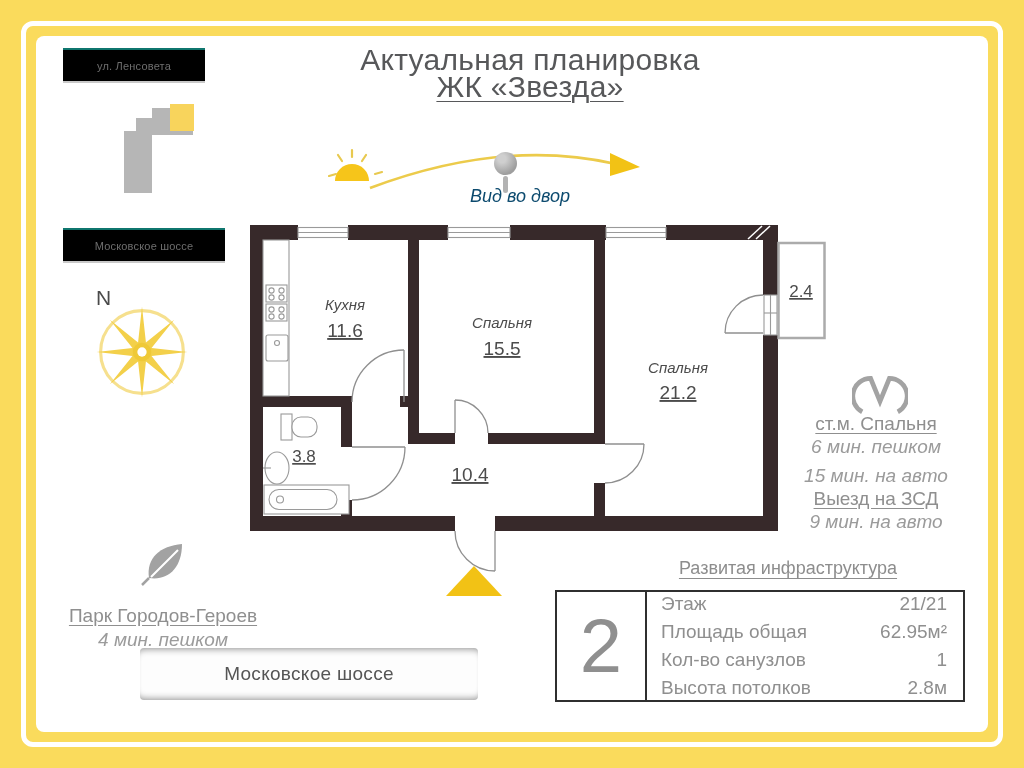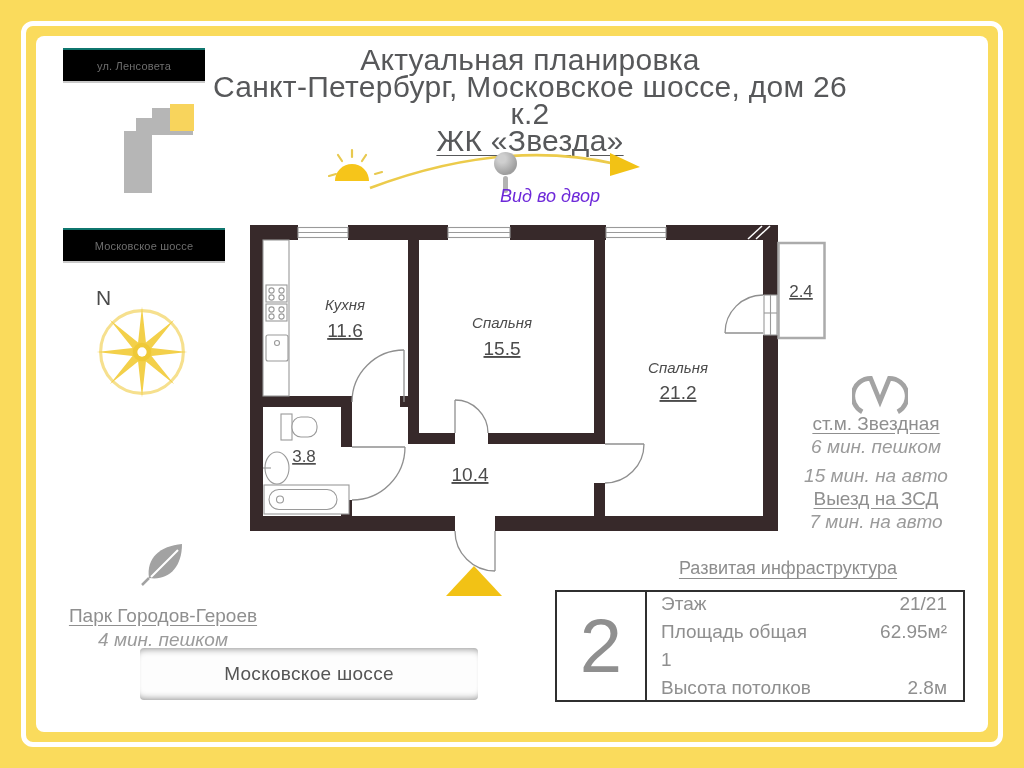--- a/index.html
+++ b/index.html
@@ -11,21 +11,21 @@
 
   .title-block{left:200px;top:46px;width:660px;text-align:center;color:#57585a;}
   .title-line{font-size:30px;line-height:27px;letter-spacing:.3px;}
   .title-underline{text-decoration:underline;text-underline-offset:4px;text-decoration-thickness:1px;}
 
   .road-label{background:#000000;border-top:2px solid #0f766e;border-bottom:2px solid #c9c9c9;
     color:#6e6e6e;font-size:11px;display:flex;align-items:center;justify-content:center;letter-spacing:.2px;}
 
   .compass-n{left:96px;top:286px;color:#4a4a4a;font-size:21px;}
 
-  .view-label{left:440px;top:186px;width:160px;text-align:right;color:#6d28d9;font-size:18px;font-style:italic;}
+  .view-label{left:440px;top:186px;width:160px;text-align:center;color:#0c4a6e;font-size:18px;font-style:italic;}
   .pin-head{left:494px;top:152px;width:23px;height:23px;border-radius:50%;
     background:radial-gradient(circle at 35% 30%, #cfcfcf 0 18%, #9e9e9e 70%);}
   .pin-stem{left:503px;top:176px;width:5px;height:17px;background:#b3b3b3;border-radius:3px;}
 
   .transport{left:768px;top:412px;width:216px;text-align:center;color:#8f8f8f;font-size:19px;line-height:23px;}
   .t-place{text-decoration:underline;text-underline-offset:3px;}
   .t-time{font-style:italic;color:#9b9b9b;}
   .t-gap{height:6px;}
   .infra{left:610px;top:558px;width:356px;text-align:center;color:#8d8d8d;font-size:18px;
     text-decoration:underline;text-underline-offset:4px;}
@@ -44,21 +44,20 @@
 </style>
 </head>
 <body>
 
 <div class="canvas">
   <div class="content"></div>
   <div class="frame-line"></div>
 
   <div class="abs title-block">
     <div class="title-line">Актуальная планировка</div>
-    <div class="title-line">Санкт-Петербург, Московское шоссе, дом 26 к.2</div>
     <div class="title-line title-underline">ЖК «Звезда»</div>
   </div>
 
   <div class="abs road-label" style="left:63px;top:48px;width:142px;height:31px;">ул. Ленсовета</div>
 
   <svg class="abs" style="left:112px;top:96px;" width="90" height="100" viewBox="0 0 90 100">
     <path d="M 12,97 L 12,35 L 24,35 L 24,22 L 40,22 L 40,12 L 81,12 L 81,39 L 40,39 L 40,97 Z" fill="#b6b6b6"></path>
     <rect x="58" y="8" width="24" height="27" fill="#F8D45C"></rect>
   </svg>
 
@@ -184,26 +183,26 @@
       <text x="56" y="247" font-size="17" style="text-decoration:underline">3.8</text>
       <text x="222" y="266" font-size="19" style="text-decoration:underline">10.4</text>
       <text x="553" y="82" font-size="17" style="text-decoration:underline">2.4</text>
     </g>
   </svg>
 
   <svg class="abs" style="left:852px;top:370px;" width="56" height="46" viewBox="0 0 50 44">
     <path d="M 8,40 A 17,17 0 0 1 16,8 L 25,30 L 34,8 A 17,17 0 0 1 42,40" fill="none" stroke="#a3a3a3" stroke-width="4.5"></path>
   </svg>
   <div class="abs transport">
-    <div class="t-place">ст.м. Звездная</div>
+    <div class="t-place">ст.м. Спальня</div>
     <div class="t-time">6 мин. пешком</div>
     <div class="t-gap"></div>
     <div class="t-time">15 мин. на авто</div>
     <div class="t-place">Выезд на ЗСД</div>
-    <div class="t-time">7 мин. на авто</div>
+    <div class="t-time">9 мин. на авто</div>
   </div>
   <div class="abs infra">Развитая инфраструктура</div>
 
   <svg class="abs" style="left:140px;top:540px;" width="50" height="46" viewBox="0 0 50 46">
     <path d="M 42,4 C 20,6 6,18 9,38 C 28,41 42,28 42,4 Z" fill="#a2a2a2"></path>
     <path d="M 11,37 C 19,29 29,19 38,10" fill="none" stroke="#ffffff" stroke-width="2"></path>
     <path d="M 9,38 C 6,41 4,43 2,45" fill="none" stroke="#a2a2a2" stroke-width="2.5"></path>
   </svg>
   <div class="abs park-text">
     <div class="t-place">Парк Городов-Героев</div>
@@ -217,20 +216,21 @@
     <div class="info-right">
       <div class="info-row">
         <span>Этаж</span>
         <span>21/21</span>
       </div>
       <div class="info-row">
         <span>Площадь общая</span>
         <span>62.95м²</span>
       </div>
       <div class="info-row">
+        <span>Кол-во санузлов</span>
         <span>1</span>
       </div>
       <div class="info-row">
         <span>Высота потолков</span>
         <span>2.8м</span>
       </div>
     </div>
   </div>
 
   <div class="abs bottom-road">Московское шоссе</div>

